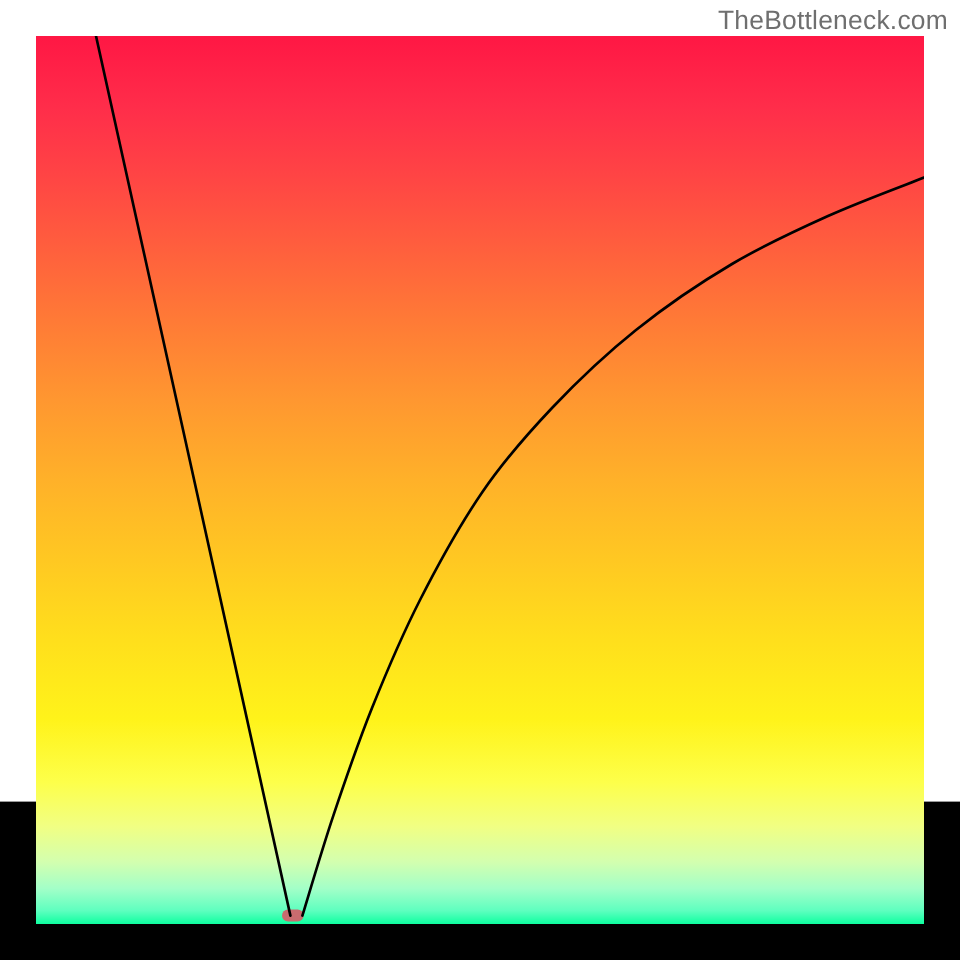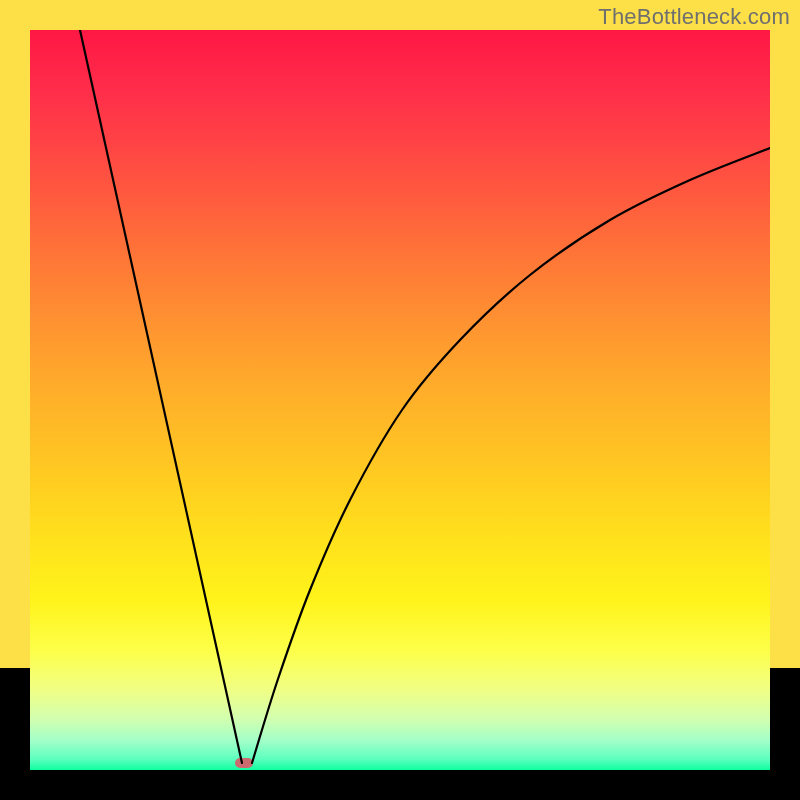--- a/index.html
+++ b/index.html
@@ -8,21 +8,21 @@
     width: 800px;
     height: 800px;
     overflow: hidden;
     background: #000;
     font-family: Arial, Helvetica, sans-serif;
   }
   .frame {
     position: relative;
     width: 800px;
     height: 668px;
-    background: #fde047;
+    background: #ffffff;
   }
   .plot-area {
     position: absolute;
     left: 30px;
     top: 30px;
     width: 740px;
     height: 740px;
     overflow: hidden;
     background: linear-gradient(
       to bottom,

